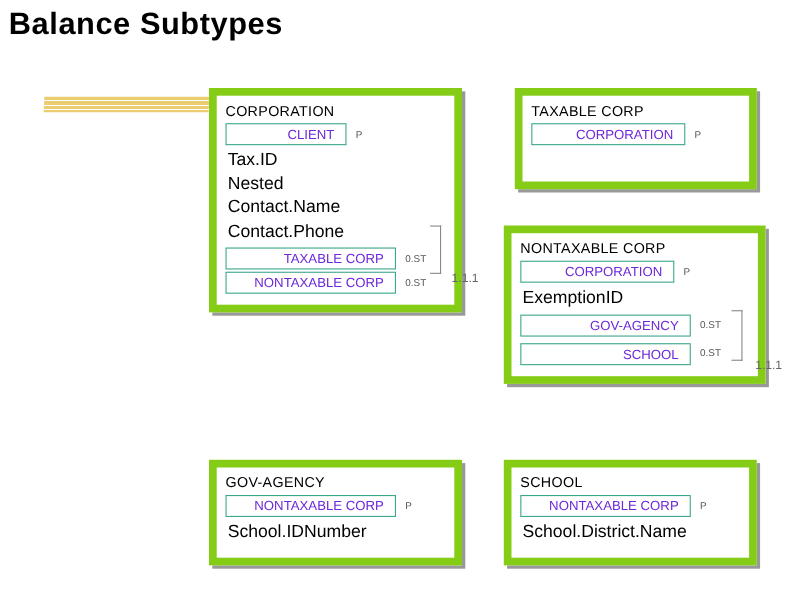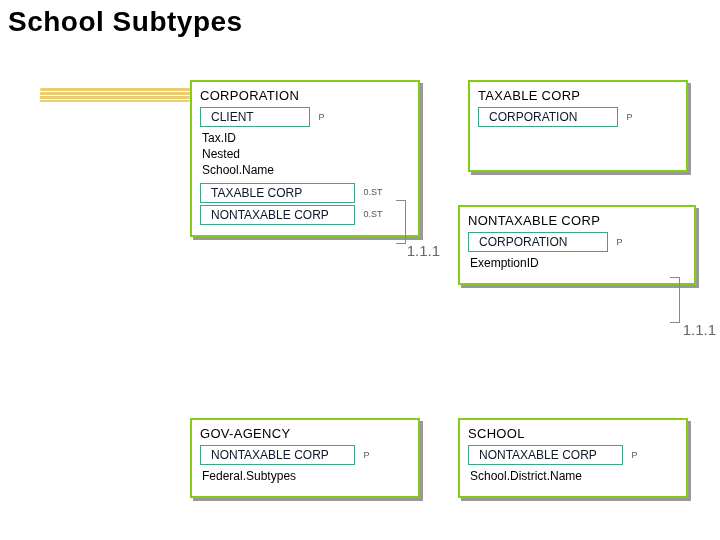--- a/index.html
+++ b/index.html
@@ -33,89 +33,90 @@
       #e8c458 0 3px, transparent 3px 4px,
       #e8c458 4px 7px, transparent 7px 8px,
       #e8c458 8px 11px, transparent 11px 12px,
       #e8c458 12px 14px);
     filter: opacity(0.85);
     transform: skewX(-3deg);
   }
   .entity {
     position: absolute;
     background: #fff;
-    border: 2px solid #84cc16;
+    border: 7px solid #84cc16;
     box-shadow: 3px 3px 0 #999;
     padding: 6px 8px 8px 8px;
   }
   .ent-title {
     font-size: 13px;
     color: #000;
     margin-bottom: 4px;
     letter-spacing: 0.3px;
   }
   .row { position: relative; margin: 2px 0; }
   .role-box {
     display: inline-block;
     border: 1px solid #3aa68a;
-    color: #0f172a;
+    color: #6d28d9;
     font-size: 12px;
     padding: 2px 10px;
-    text-align: left;
+    text-align: right;
     min-width: 130px;
     background: #fff;
     position: relative;
     z-index: 2;
   }
   .role-box.wide { min-width: 155px; }
   .tag {
     display: inline-block;
     font-size: 9px;
     color: #555;
     margin-left: 4px;
     vertical-align: middle;
   }
   .attr {
-    font-size: 12px;
+    font-size: 16px;
     color: #000;
     line-height: 1.35;
   }
   .attr.teal { color: #000000; }
   .attrs { margin: 3px 0 4px 2px; }
 
   .bracket {
     position: absolute;
     border-top: 1px solid #888;
     border-bottom: 1px solid #888;
     border-right: 1px solid #888;
     width: 10px;
     z-index: 1;
   }
   .bracket-label {
     position: absolute;
-    font-size: 15px;
+    font-size: 11px;
     color: #666;
   }
 </style>
 </head>
 <body>
 
-<div class="title">School Subtypes</div>
+<div class="title">Balance Subtypes</div>
 <div class="swoosh"></div>
 
 <div class="entity" style="left:190px; top:80px; width:230px;">
   <div class="ent-title">CORPORATION</div>
   <div class="row">
     <span class="role-box" style="min-width:110px;">CLIENT</span>
     <span class="tag">P</span>
   </div>
   <div class="attrs">
     <div class="attr">Tax.ID</div>
     <div class="attr">Nested</div>
-    <div class="attr">School.Name</div>
+    <div class="attr">Contact.Name</div>
+    <div class="attr">Contact.Phone</div>
   </div>
   <div class="row">
     <span class="role-box wide">TAXABLE CORP</span>
     <span class="tag">0.ST</span>
   </div>
   <div class="row" style="margin-top:2px;">
     <span class="role-box wide">NONTAXABLE CORP</span>
     <span class="tag">0.ST</span>
   </div>
   <div class="bracket" style="right:12px; top:118px; height:44px;"></div>
@@ -132,32 +133,40 @@
 
 <div class="entity" style="left:458px; top:205px; width:238px;">
   <div class="ent-title">NONTAXABLE CORP</div>
   <div class="row">
     <span class="role-box" style="min-width:140px;">CORPORATION</span>
     <span class="tag">P</span>
   </div>
   <div class="attrs">
     <div class="attr teal">ExemptionID</div>
   </div>
+  <div class="row">
+    <span class="role-box wide">GOV-AGENCY</span>
+    <span class="tag">0.ST</span>
+  </div>
+  <div class="row" style="margin-top:6px;">
+    <span class="role-box wide">SCHOOL</span>
+    <span class="tag">0.ST</span>
+  </div>
   <div class="bracket" style="right:14px; top:70px; height:46px;"></div>
   <div class="bracket-label" style="right:-22px; top:114px;">1.1.1</div>
 </div>
 
 <div class="entity" style="left:190px; top:418px; width:230px;">
   <div class="ent-title">GOV-AGENCY</div>
   <div class="row">
     <span class="role-box wide">NONTAXABLE CORP</span>
     <span class="tag">P</span>
   </div>
   <div class="attrs">
-    <div class="attr">Federal.Subtypes</div>
+    <div class="attr">School.IDNumber</div>
   </div>
 </div>
 
 <div class="entity" style="left:458px; top:418px; width:230px;">
   <div class="ent-title">SCHOOL</div>
   <div class="row">
     <span class="role-box wide">NONTAXABLE CORP</span>
     <span class="tag">P</span>
   </div>
   <div class="attrs">

